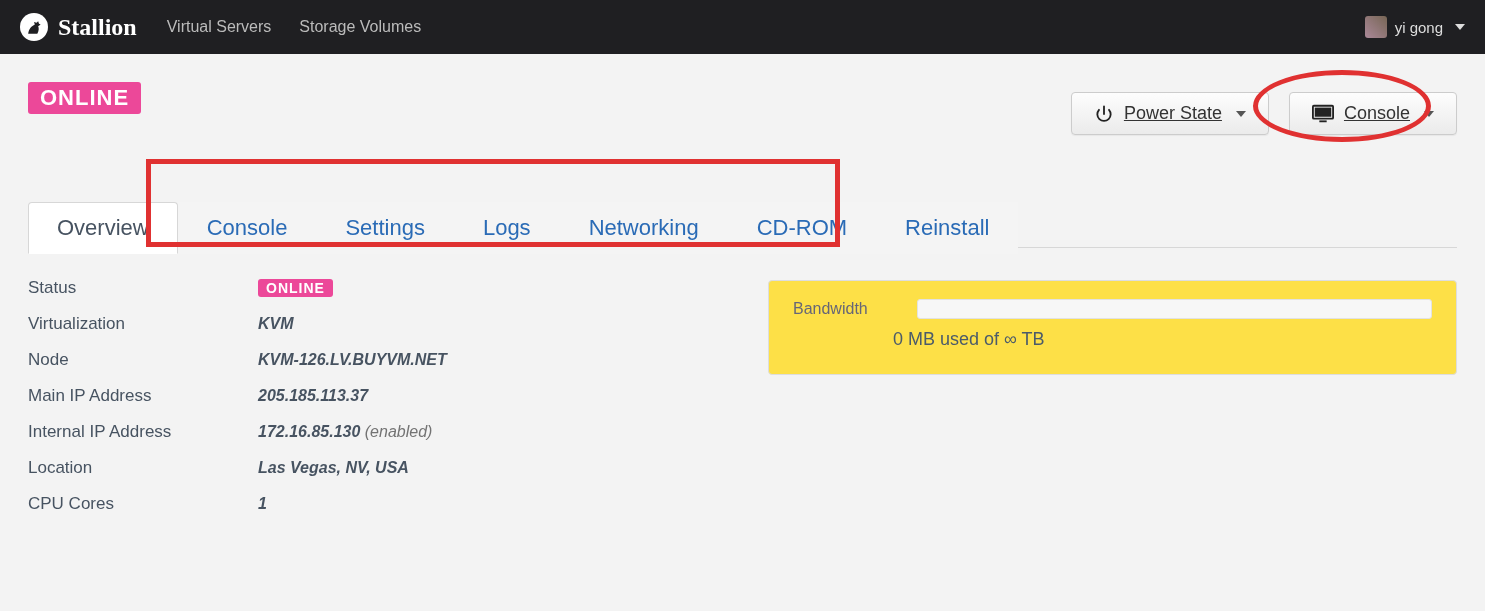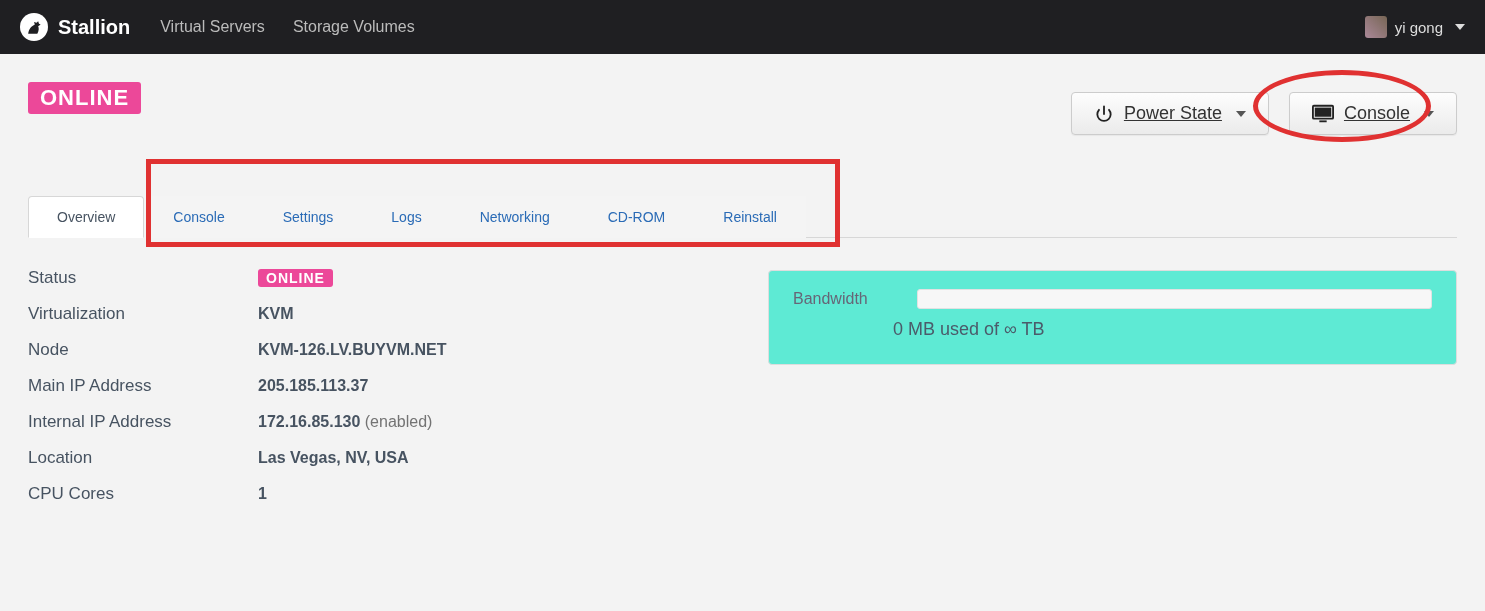--- a/index.html
+++ b/index.html
@@ -28,23 +28,24 @@
   .navbar .brand-icon {
     width: 28px;
     height: 28px;
     background: #fff;
     border-radius: 50%;
     display: flex;
     align-items: center;
     justify-content: center;
   }
   .navbar .brand-name {
-    font-size: 20px;
+    font-size: 24px;
     font-weight: 600;
     color: #fff;
+    font-family: Liberation Serif, serif;
   }
   .navbar .nav-link {
     color: #bbb;
     font-size: 16px;
     margin-right: 28px;
     cursor: pointer;
   }
   .navbar .spacer { flex: 1; }
   .navbar .user {
     display: flex;
@@ -131,27 +132,27 @@
   .tabs-wrap {
     margin-top: 60px;
     position: relative;
   }
   .tabs {
     display:flex;
     border-bottom: 1px solid #d7d7d7;
   }
   .tab {
     padding: 12px 28px;
-    font-size: 14px;
+    font-size: 22px;
     color: #2a6bb6;
     background: #f4f4f4;
     border: 1px solid transparent;
     cursor:pointer;
     position: relative;
-    top:1px;
+    top:7px;
   }
   .tab.active {
     background: #fff;
     border: 1px solid #d7d7d7;
     border-bottom-color: #fff;
     color: #475361;
     border-radius: 4px 4px 0 0;
   }
 
   
@@ -179,29 +180,30 @@
   .kv .label {
     width: 200px;
     color: #475361;
     font-size: 17px;
     margin-right: 30px;
   }
   .kv .value {
     color: #475361;
     font-size: 16px;
     font-weight: 600;
+    font-style: italic;
   }
   .kv .value .enabled {
     color: #737373;
     font-weight: 500;
   }
 
   .bandwidth {
     flex:1;
-    background: #5eead4;
+    background: #fde047;
     border: 1px solid #ddd;
     border-radius: 4px;
     padding: 18px 24px 24px 24px;
     margin-top: 10px;
   }
   .bw-row {
     display:flex;
     align-items:center;
     gap: 24px;
   }

